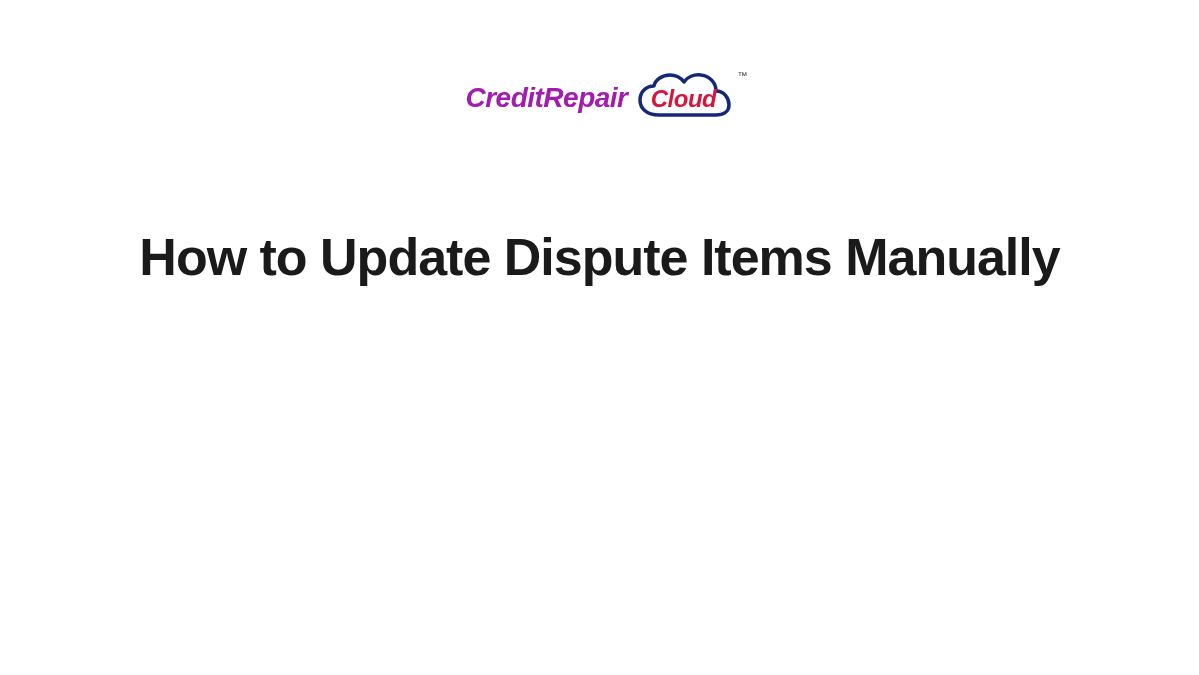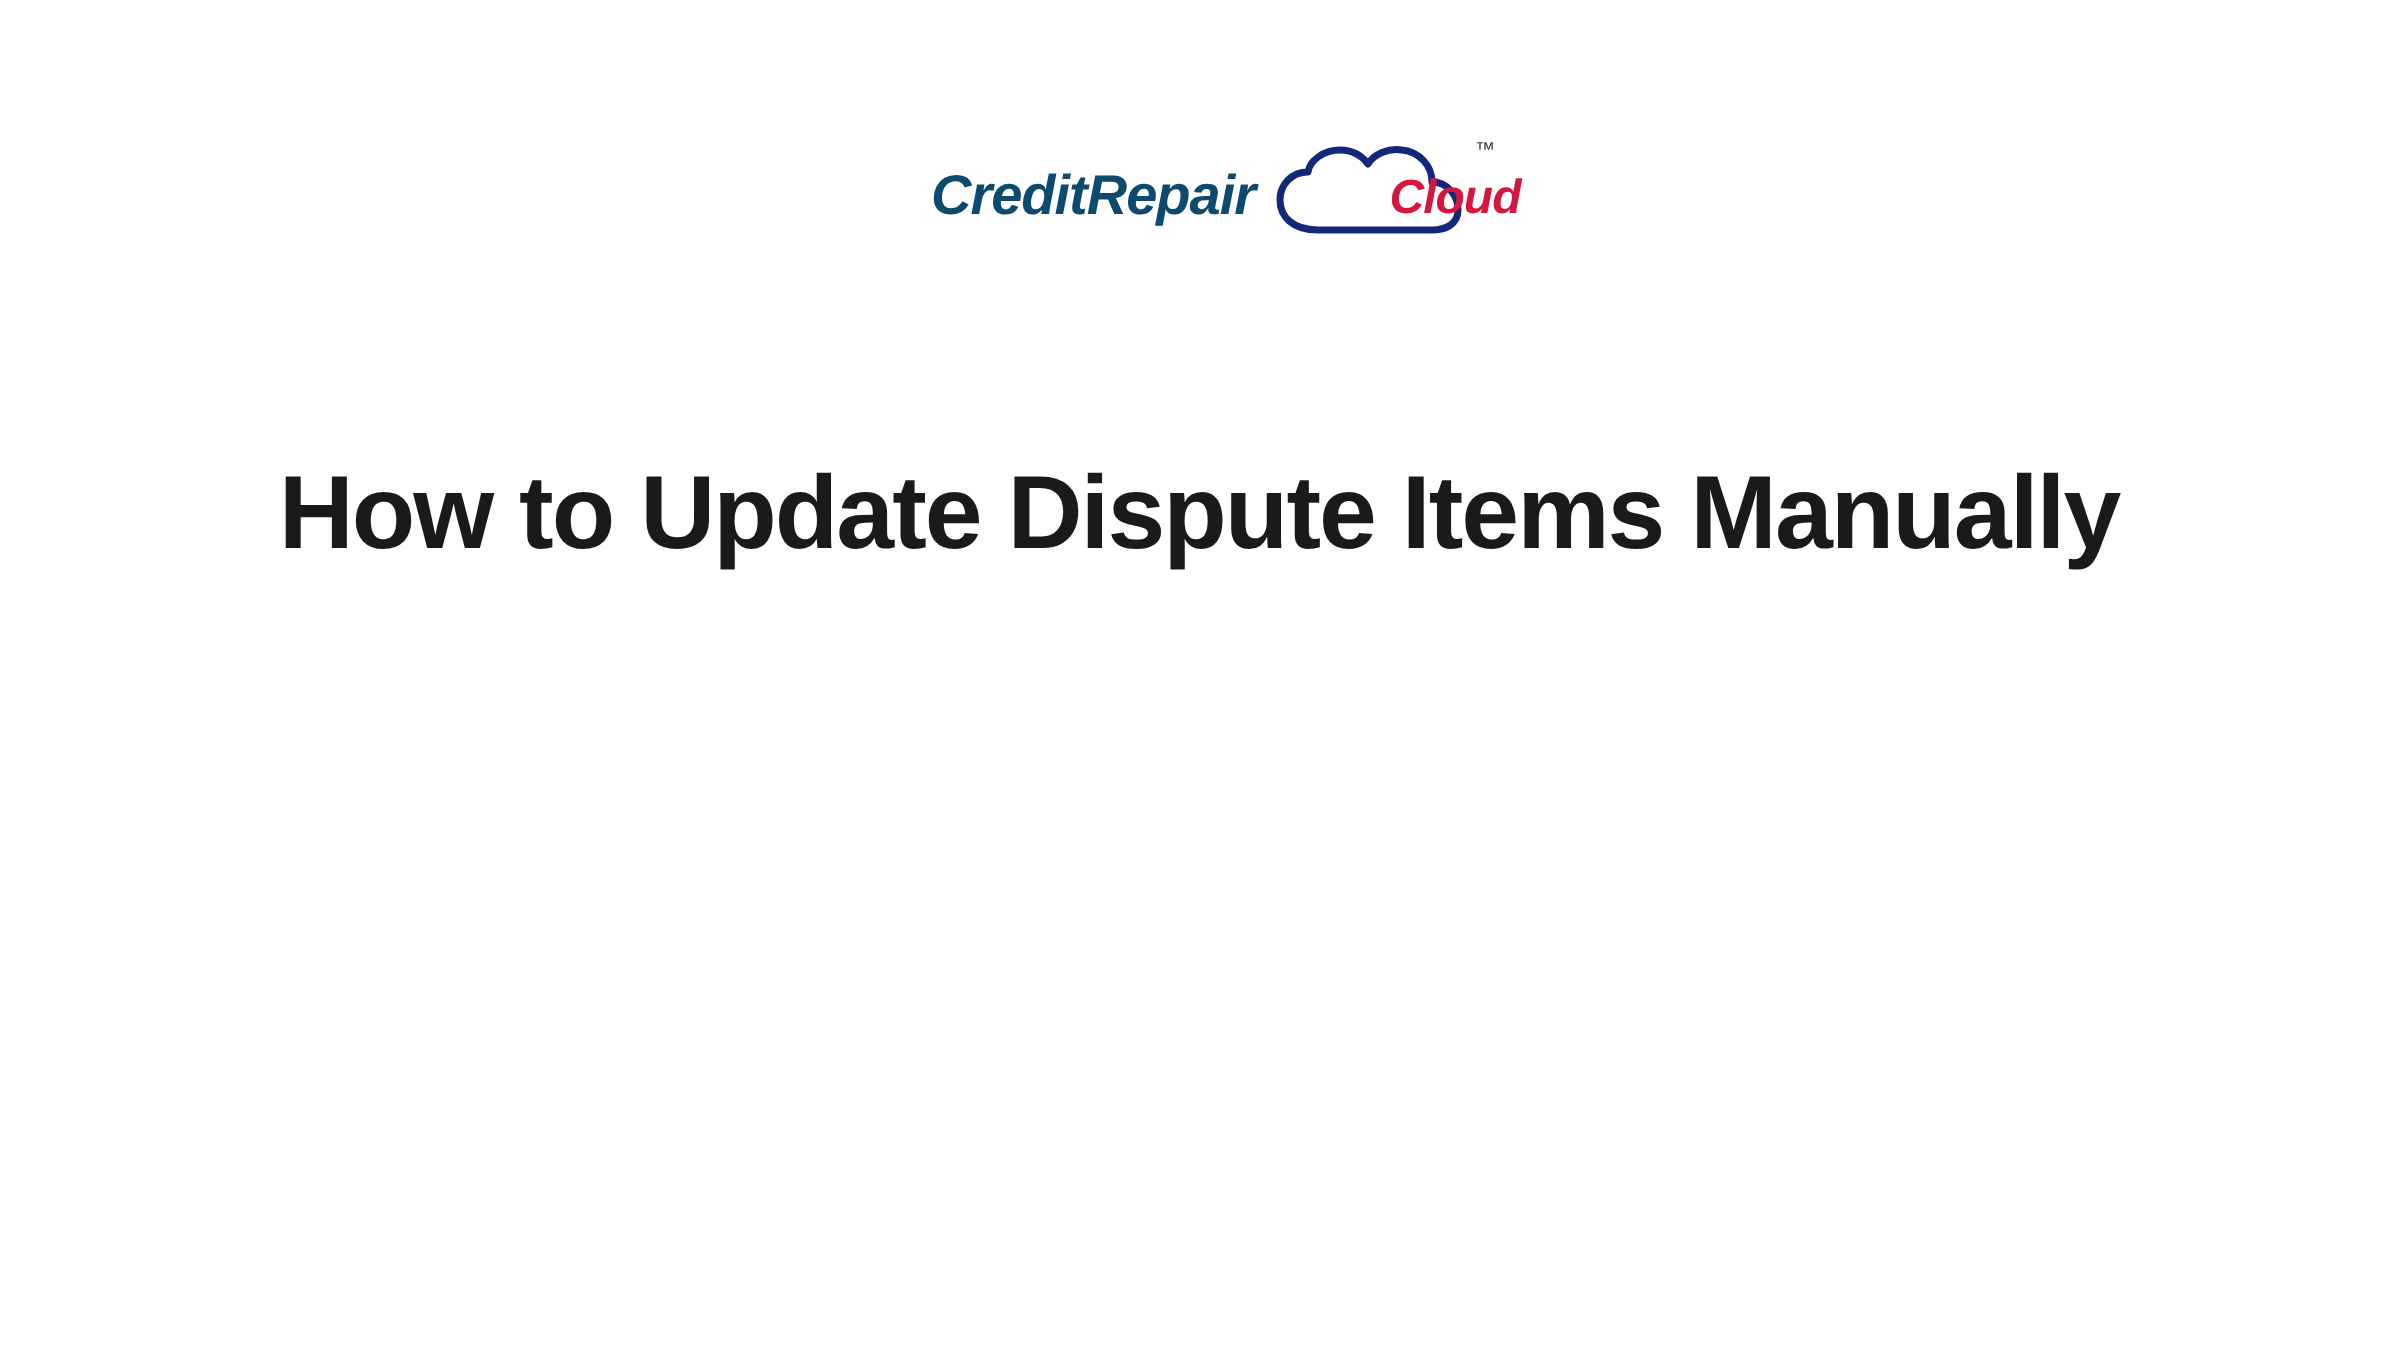--- a/index.html
+++ b/index.html
@@ -22,21 +22,21 @@
       display: flex;
       align-items: center;
       gap: 6px;
       margin-bottom: 100px;
       position: relative;
     }
     .logo-text-credit {
       font-size: 28px;
       font-weight: 700;
       font-style: italic;
-      color: #0c4a6e;
+      color: #a21caf;
       letter-spacing: -0.5px;
     }
     .cloud-wrapper {
       position: relative;
       display: inline-flex;
       align-items: center;
       justify-content: center;
     }
     .cloud-svg {
       width: 100px;
@@ -45,21 +45,20 @@
     .cloud-text {
       position: absolute;
       top: 50%;
       left: 50%;
       transform: translate(-50%, -45%);
       font-size: 24px;
       font-weight: 700;
       font-style: italic;
       color: #d4173e;
       letter-spacing: -0.5px;
-      margin-left: 44px;
     }
     .tm {
       position: absolute;
       top: 0px;
       right: -14px;
       font-size: 10px;
       color: #333;
       font-weight: 400;
     }
     .title {

